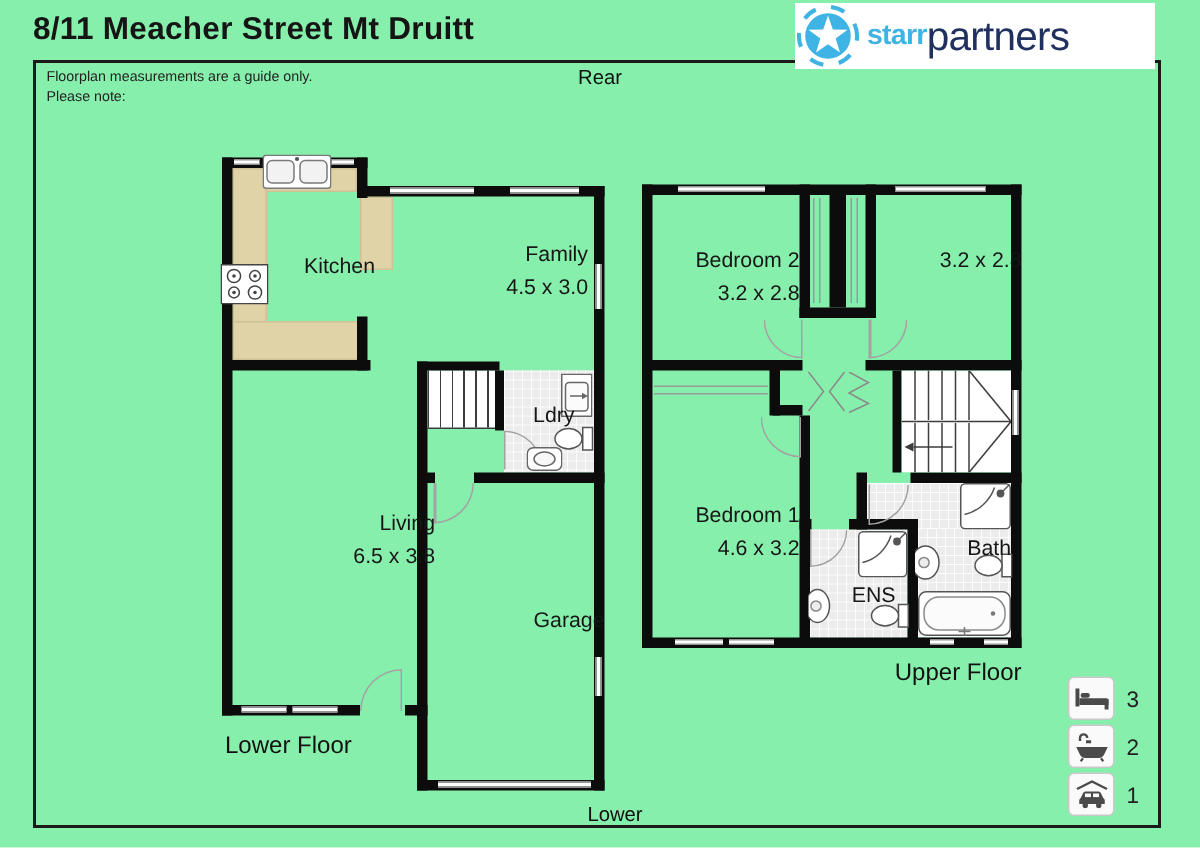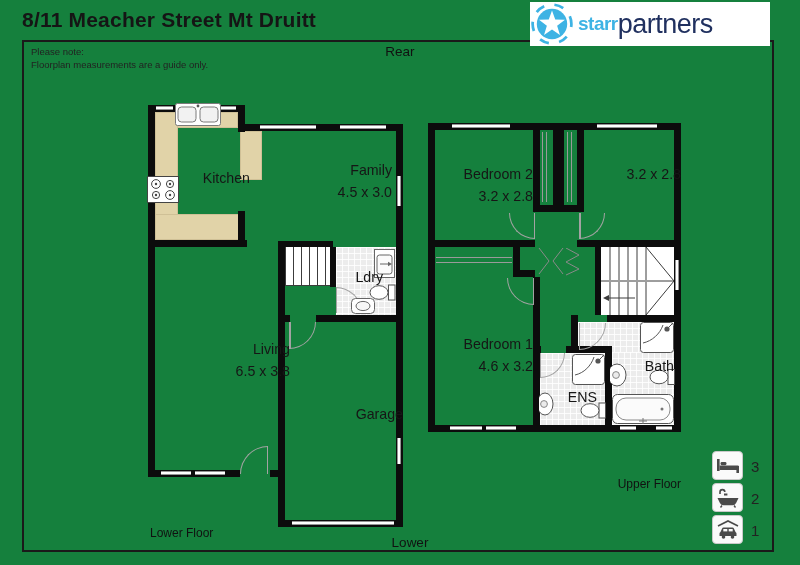--- a/index.html
+++ b/index.html
@@ -1,16 +1,16 @@
 <!DOCTYPE html>
 <html style="--logo-light-blue: #3eb3e4; --logo-navy: #20305f; --counter-tan: #e1d3a8; --tile-grey: #ececec; --wall-black: #0c0c0c;"><head>
 <meta charset="utf-8">
 <style>
   html,body{margin:0;padding:0;background:#fff;}
-  #canvas{position:relative;width:800px;height:565px;background:#15803d;overflow:hidden;
+  #canvas{position:relative;width:800px;height:565px;background:#86efac;overflow:hidden;
           font-family:"Liberation Sans","DejaVu Sans",sans-serif;color:#141414;text-decoration:underline;}
   .w{position:absolute;background:var(--wall-black,#0c0c0c);}
   .frame{position:absolute;left:22px;top:40px;width:752px;height:512px;border:2px solid #1a1a1a;box-sizing:border-box;}
   .wh{position:absolute;height:2px;background:#fff;border-top:1.4px solid #949494;border-bottom:1.4px solid #949494;}
   .wv{position:absolute;width:2px;background:#fff;border-left:1.4px solid #949494;border-right:1.4px solid #949494;}
   .tile{position:absolute;background-color:var(--tile-grey,#ececec);
         background-image:linear-gradient(rgba(255,255,255,.85) 1px,transparent 1px),
                          linear-gradient(90deg,rgba(255,255,255,.85) 1px,transparent 1px);
         background-size:6px 6px;}
   .counter{position:absolute;background:var(--counter-tan,#e1d3a8);border:1px solid #cfc096;box-sizing:border-box;}
@@ -21,41 +21,41 @@
   .arc-br{border-bottom-width:1.3px;border-right-width:1.3px;border-bottom-right-radius:100% 100%;}
   .leaf-v{position:absolute;width:1.5px;background:#a3a3a3;}
   .treads{position:absolute;background-color:#fff;
           background-image:repeating-linear-gradient(90deg,#3c3c3c 0 1.2px,transparent 1.2px 8px);
           border-bottom:1.2px solid #3c3c3c;}
   .robe-v{position:absolute;width:5px;border-left:1.2px solid #9a9a9a;border-right:1.2px solid #9a9a9a;box-sizing:border-box;}
   .robe-h{position:absolute;height:6px;border-top:1.2px solid #9a9a9a;border-bottom:1.2px solid #9a9a9a;box-sizing:border-box;}
   .rl{position:absolute;text-align:right;font-size:14.2px;line-height:22px;white-space:nowrap;color:#161616;}
   .rl span{display:block;}
   .dir{position:absolute;font-size:13.5px;color:#111;text-align:center;}
-  .floor-label{position:absolute;font-size:12px;color:#111;margin-top:37px;}
+  .floor-label{position:absolute;font-size:16px;color:#111;}
   .title{position:absolute;left:22px;top:8px;font-size:21px;font-weight:700;color:#151515;letter-spacing:.2px;}
   .note{position:absolute;left:31px;top:45px;font-size:9.5px;line-height:13px;color:#222;}
   .logo{position:absolute;left:530px;top:2px;width:240px;height:44px;background:#fff;display:flex;align-items:center;z-index:4;}
   .logo-starr{font-size:19px;font-weight:700;color:var(--logo-light-blue,#3eb3e4);letter-spacing:-.5px;margin-left:4px;}
   .logo-partners{font-size:27px;font-weight:400;color:var(--logo-navy,#20305f);letter-spacing:-.5px;}
   .legend-box{position:absolute;width:31px;height:29px;border:1px solid #c9c9c9;border-radius:4px;background:#fafafa;
               display:flex;align-items:center;justify-content:center;box-sizing:border-box;}
   .legend-num{position:absolute;font-size:15px;color:#222;}
   .fix{position:absolute;}
 </style>
 </head>
 <body>
 
 <div id="canvas">
 
   <div class="title">8/11 Meacher Street Mt Druitt</div>
   <div class="frame"></div>
   <div class="note">
+    <div>Floorplan measurements are a guide only.</div>
     <div>Please note:</div>
-    <div>Floorplan measurements are a guide only.</div>
   </div>
   <div class="logo">
     <svg width="44" height="44" viewBox="0 0 42 42">
       <circle cx="21" cy="21" r="18.5" fill="none" stroke="#3eb3e4" stroke-width="2.6" stroke-dasharray="9 10" stroke-dashoffset="6"></circle>
       <circle cx="21" cy="21" r="14.5" fill="#3eb3e4"></circle>
       <polygon fill="#fff" points="21,8 24.1,16.8 33.4,17 25.9,22.6 28.6,31.5 21,26.2 13.4,31.5 16.1,22.6 8.6,17 17.9,16.8"></polygon>
     </svg>
     <span class="logo-starr">starr</span>
       <span class="logo-partners">partners</span>
   </div>

